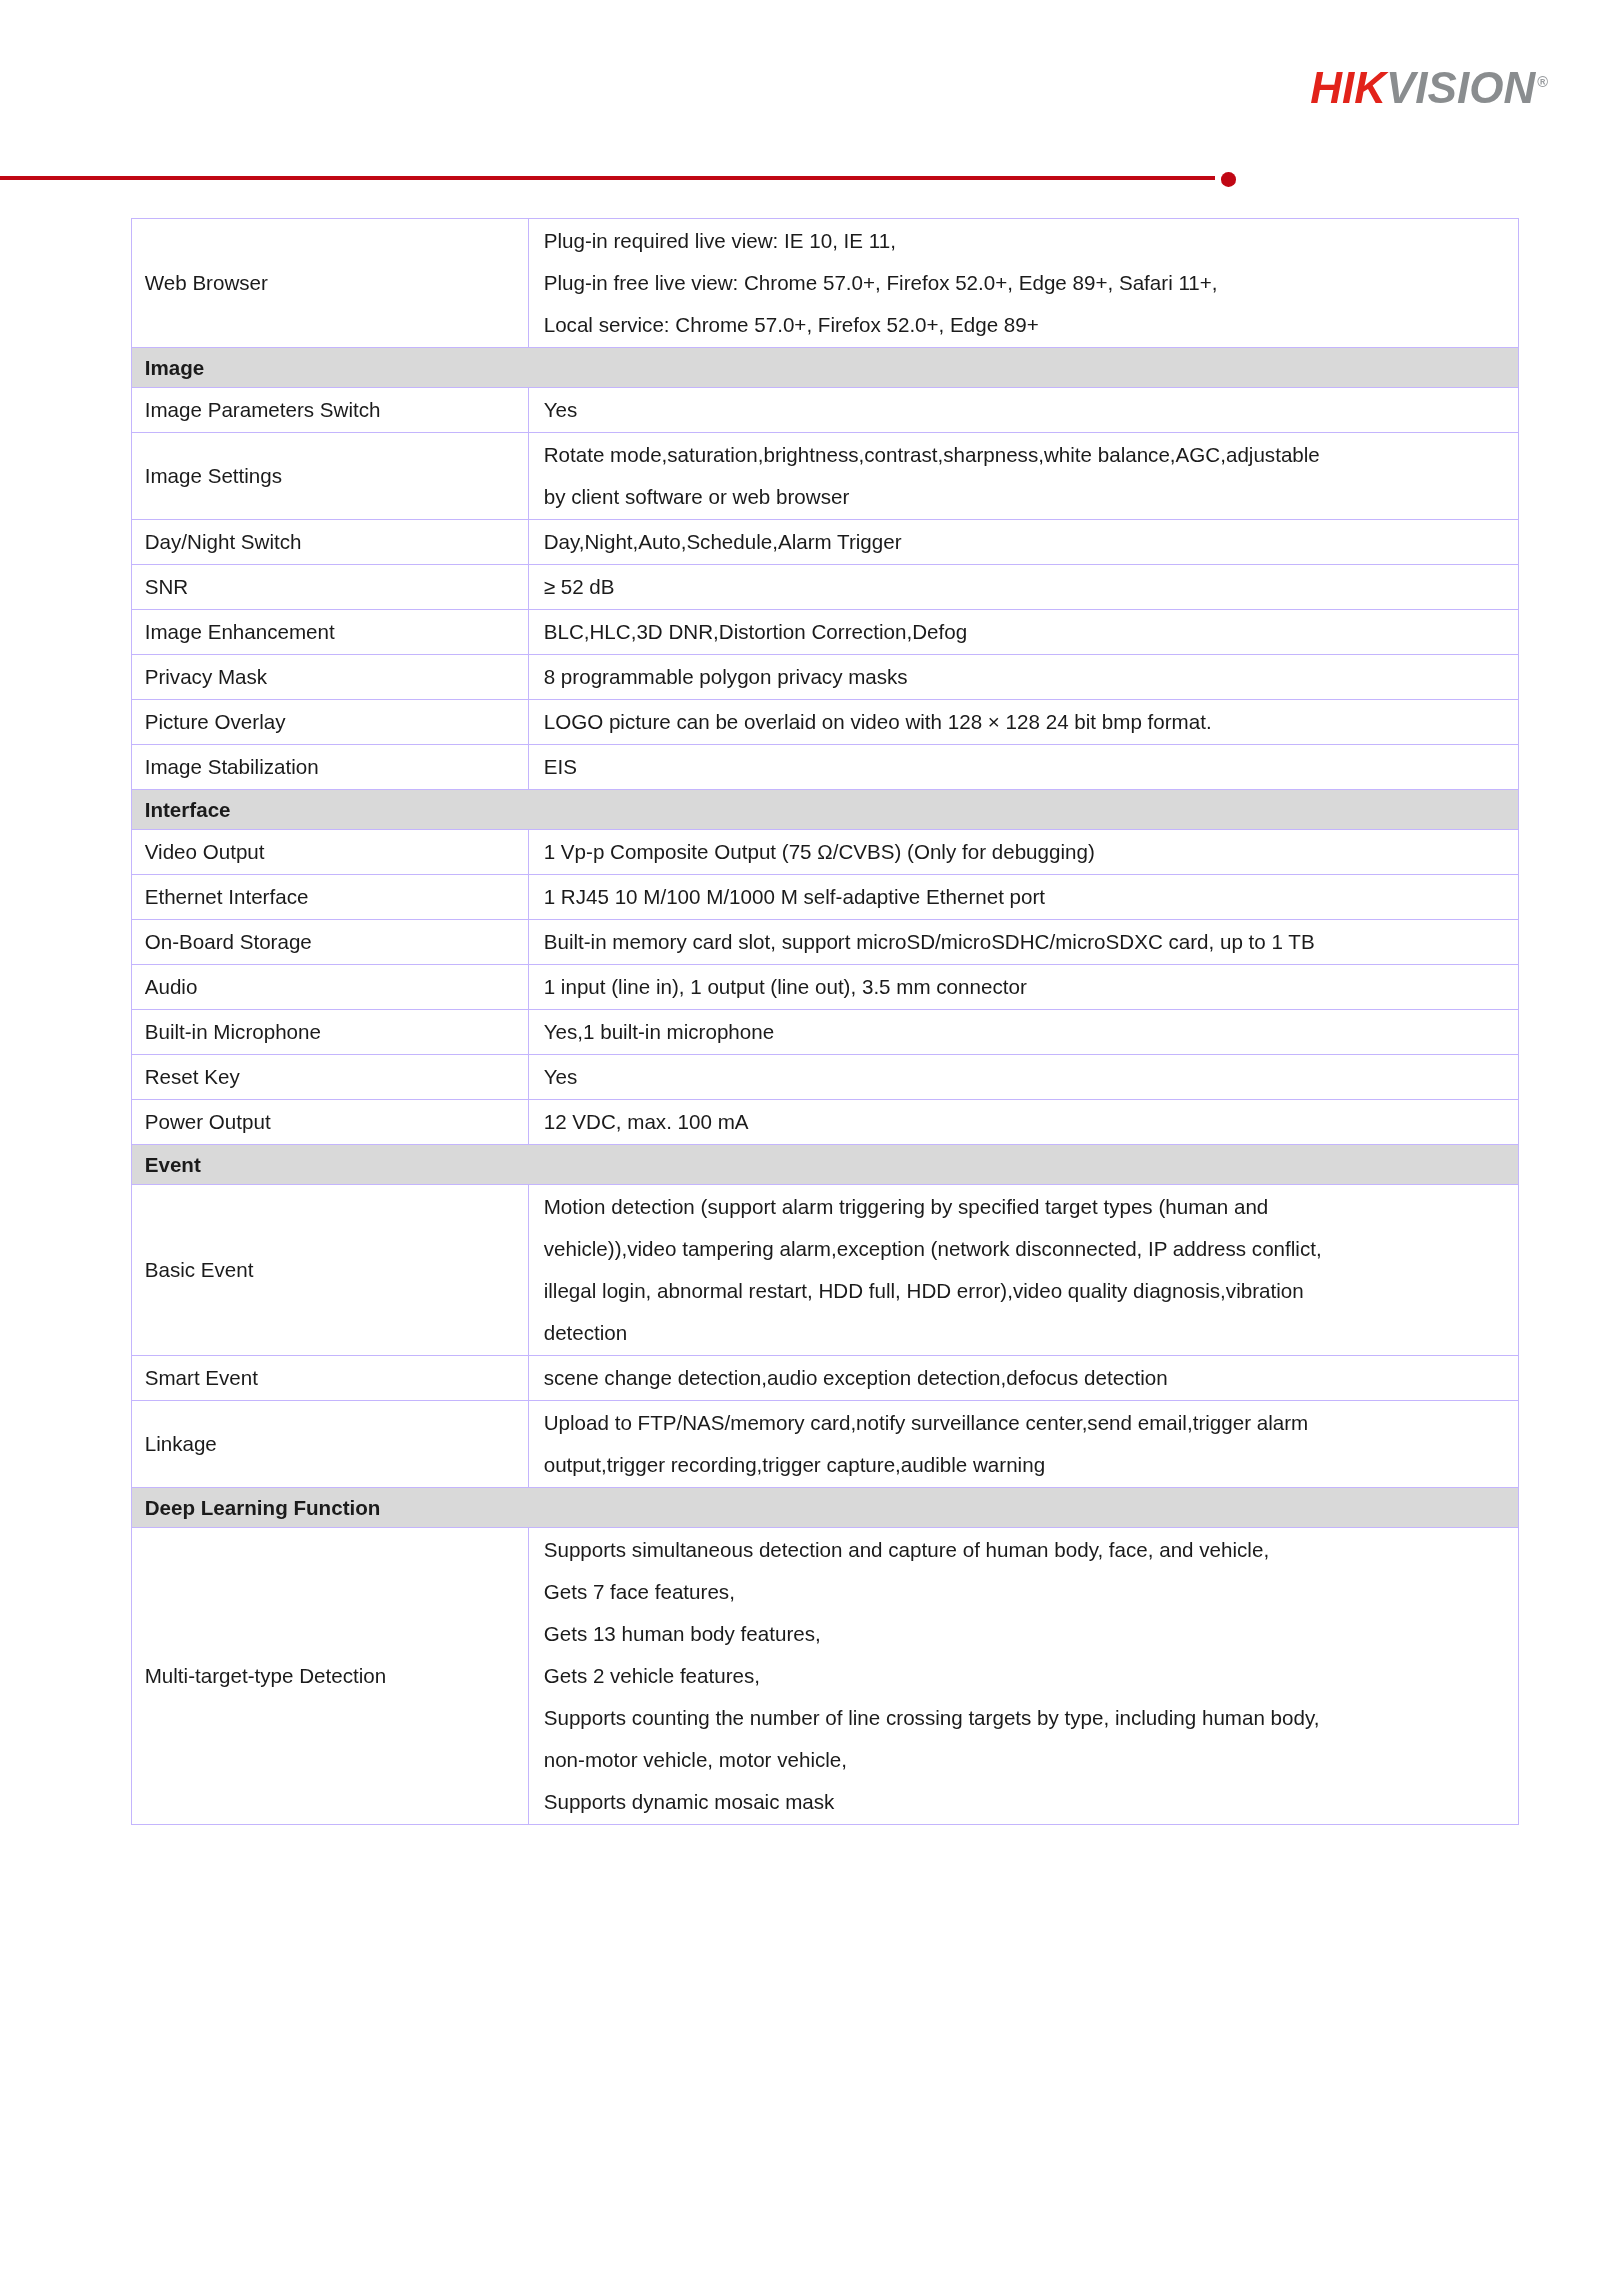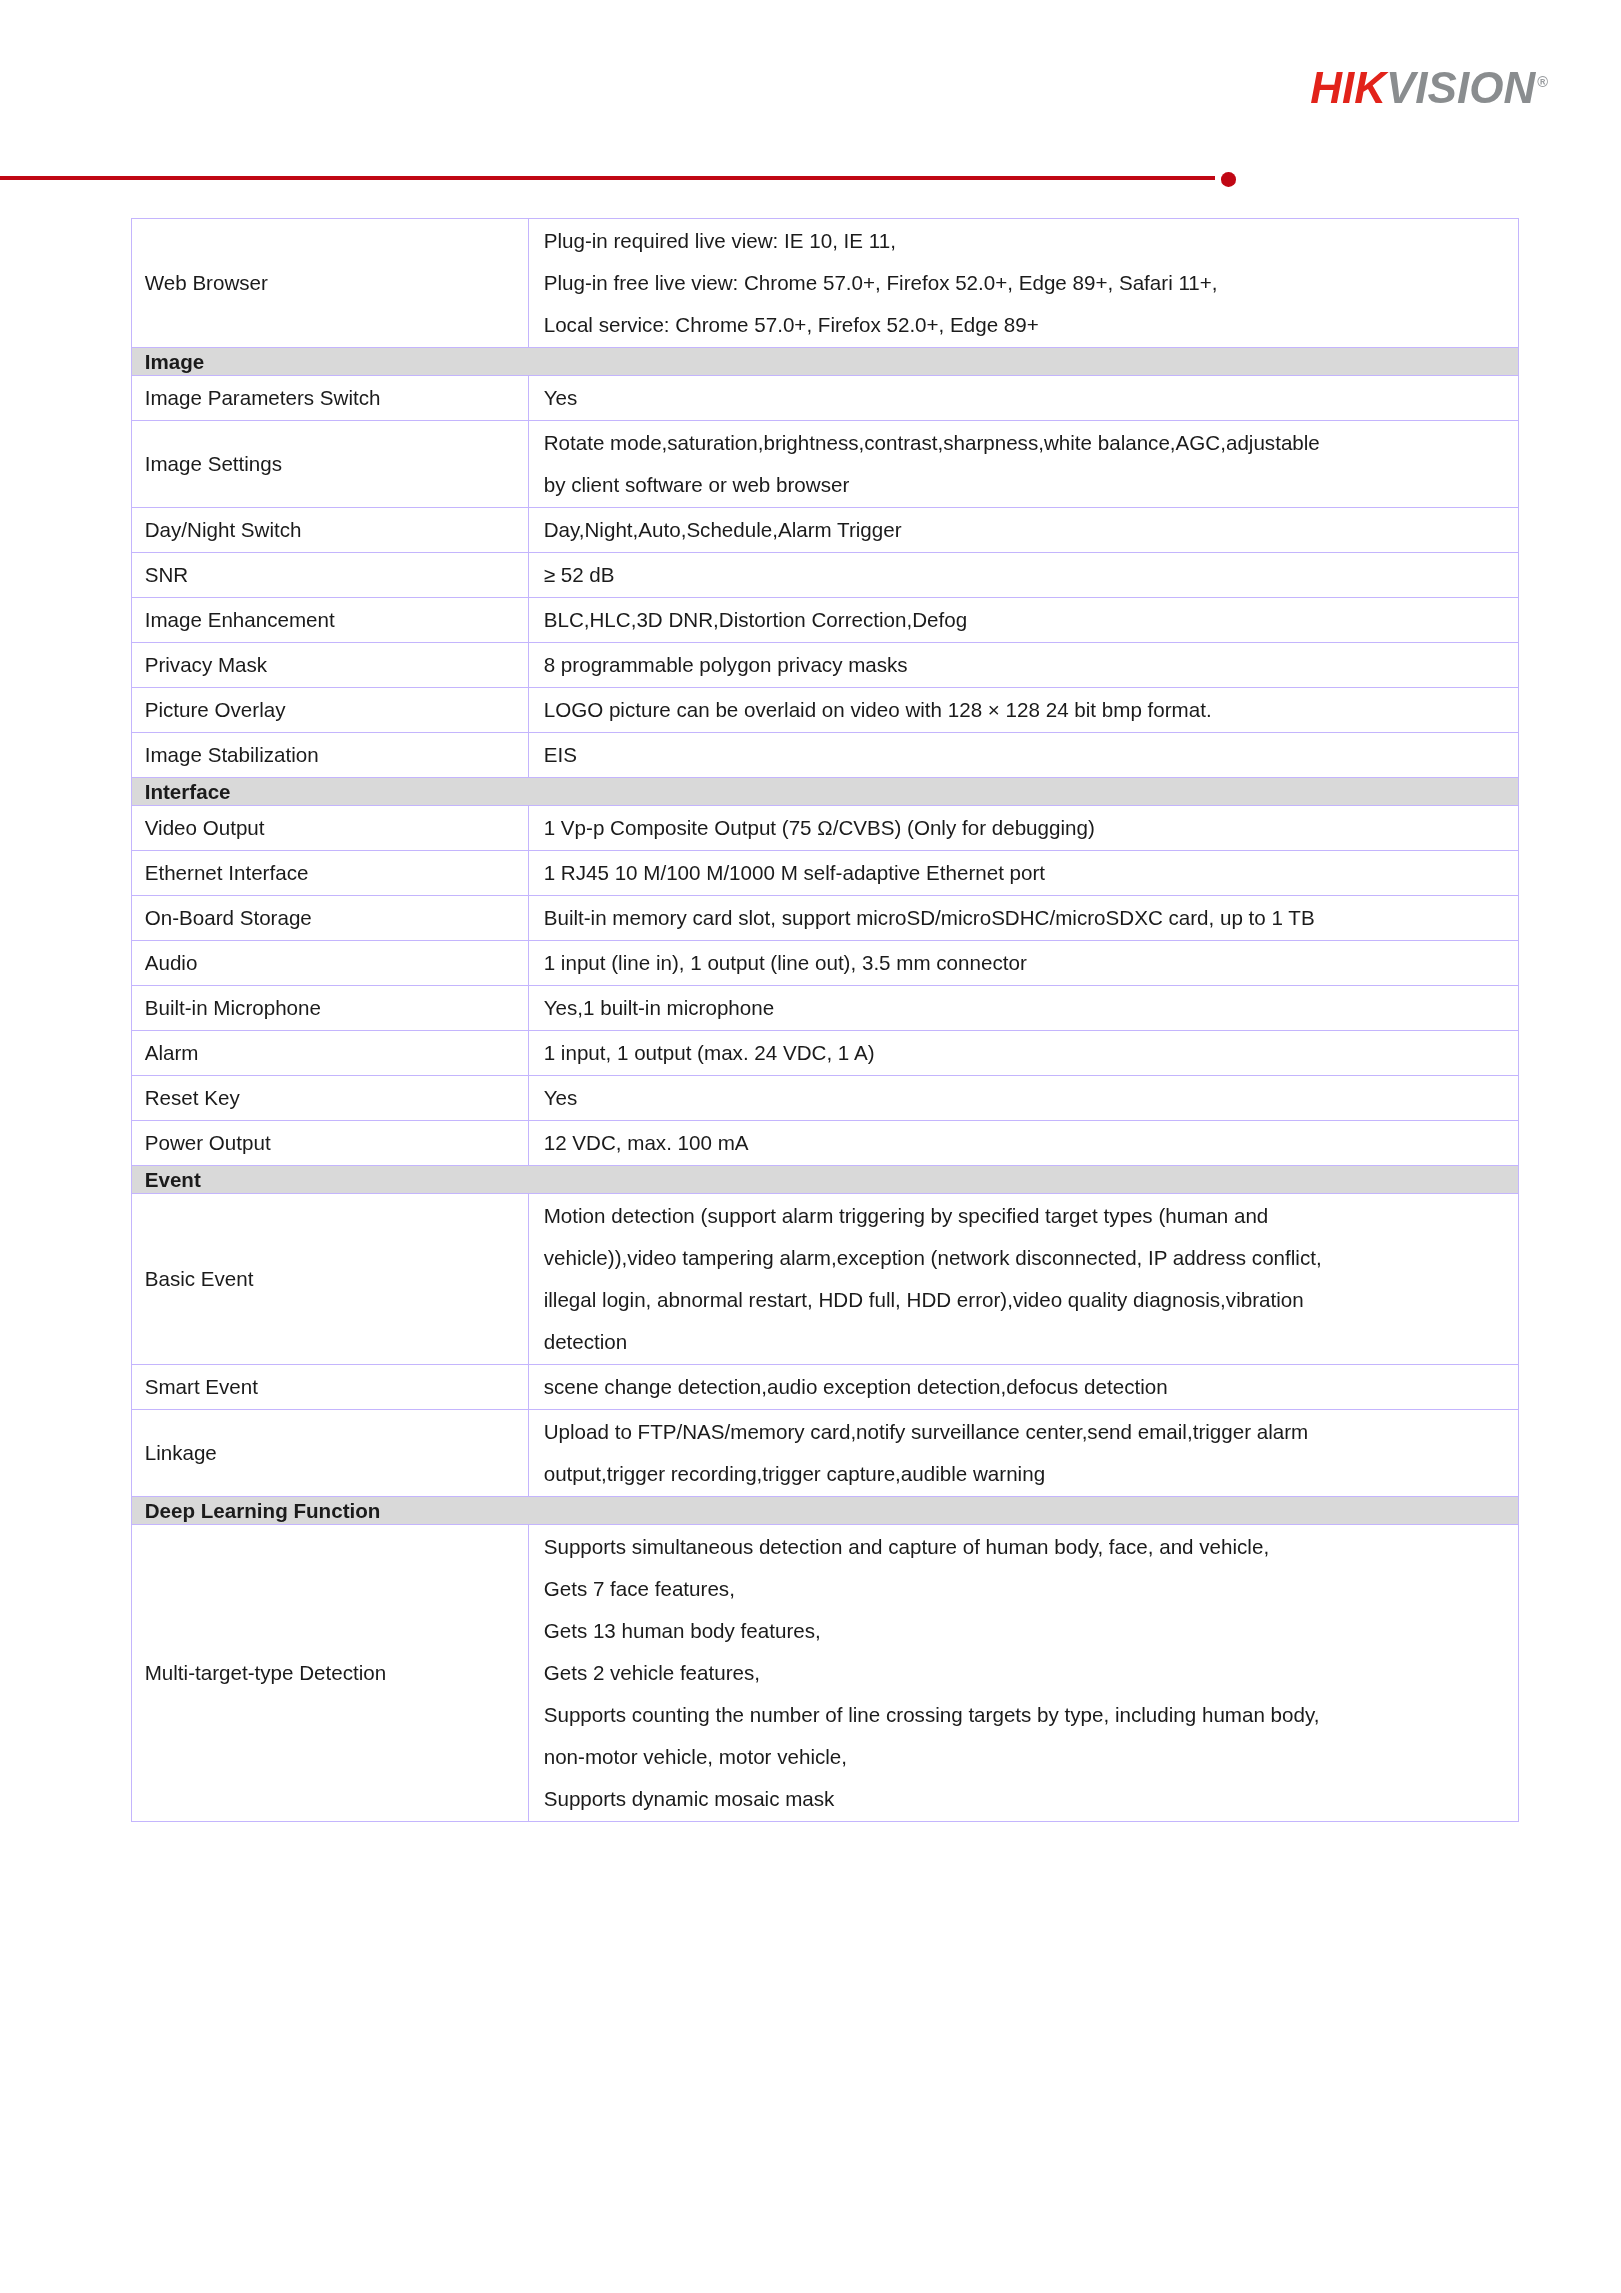--- a/index.html
+++ b/index.html
@@ -54,21 +54,21 @@
     padding: 2px 7.8px 2px 12.7px;
     line-height: 27.4px;
   }
   td.value {
     padding: 1px 9.8px 1px 14.7px;
     line-height: 42px;
     white-space: pre-line;
   }
   tr.r1 { height: 43px; margin-top: 12px; }
   tr.section td {
-    height: 28px;
+    height: 40px;
     background: #d9d9d9;
     font-weight: bold;
     padding: 0 7.8px 0 12.7px;
   }
 </style>
 </head>
 <body>
 
 <div class="page">
 
@@ -138,24 +138,20 @@
       </tr>
       <tr class="r1">
         <td class="label">Audio</td>
         <td class="value">1 input (line in), 1 output (line out), 3.5 mm connector</td>
       </tr>
       <tr class="r1">
         <td class="label">Built-in Microphone</td>
         <td class="value">Yes,1 built-in microphone</td>
       </tr>
       <tr class="r1">
-        <td class="label">Alarm</td>
-        <td class="value">1 input, 1 output (max. 24 VDC, 1 A)</td>
-      </tr>
-      <tr class="r1">
         <td class="label">Reset Key</td>
         <td class="value">Yes</td>
       </tr>
       <tr class="r1">
         <td class="label">Power Output</td>
         <td class="value">12 VDC, max. 100 mA</td>
       </tr>
       <tr class="section">
         <td colspan="2">Event</td>
       </tr>

